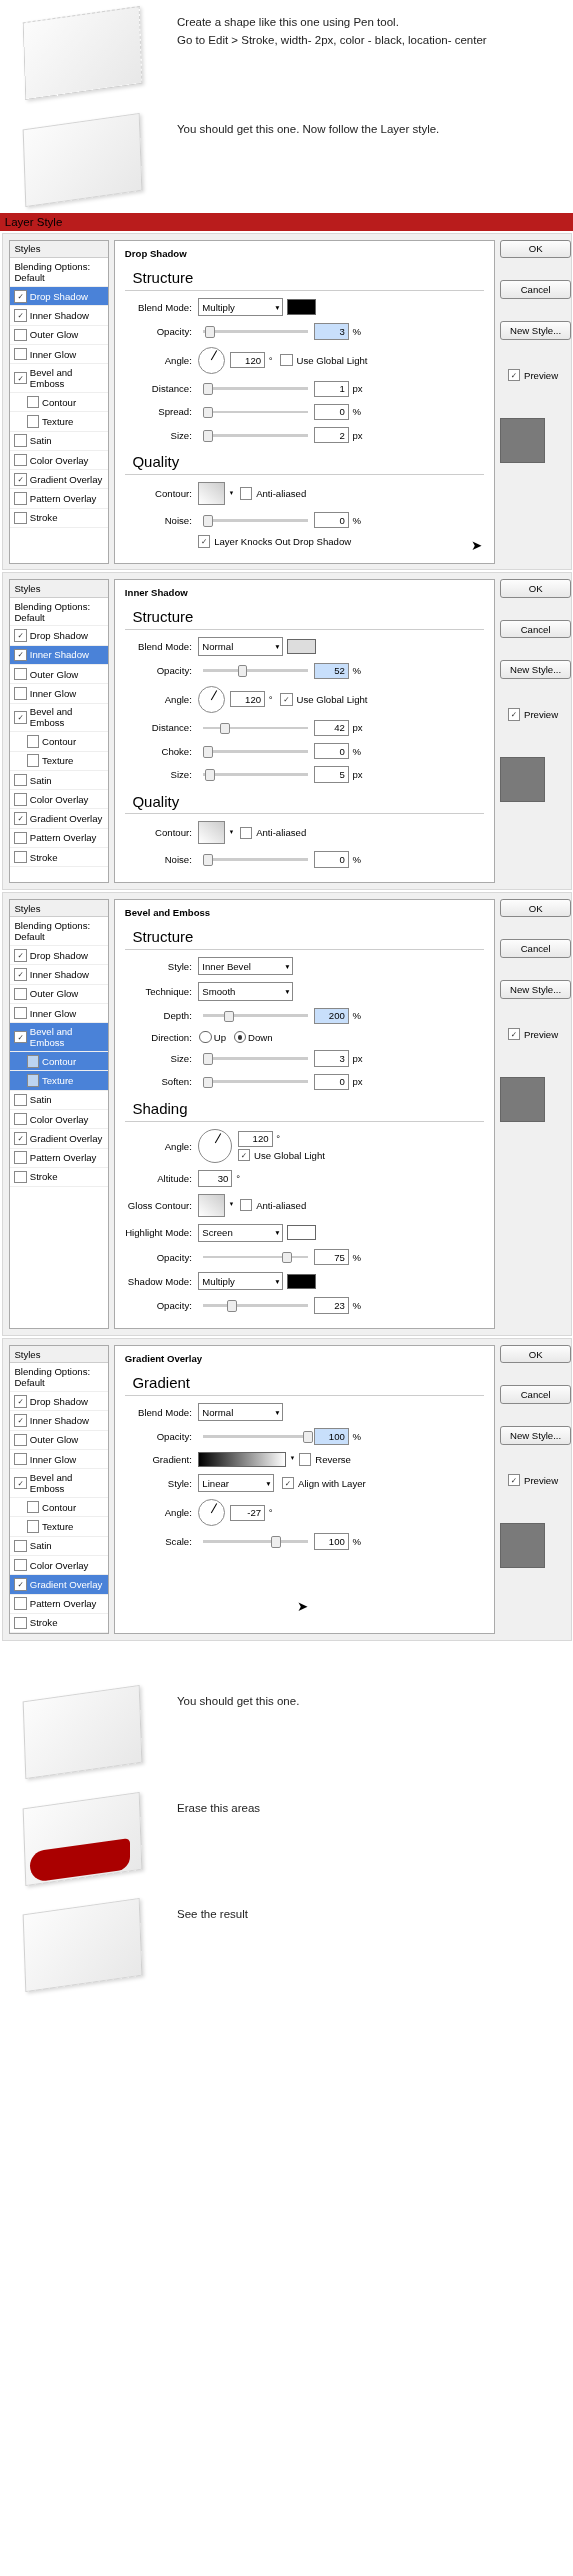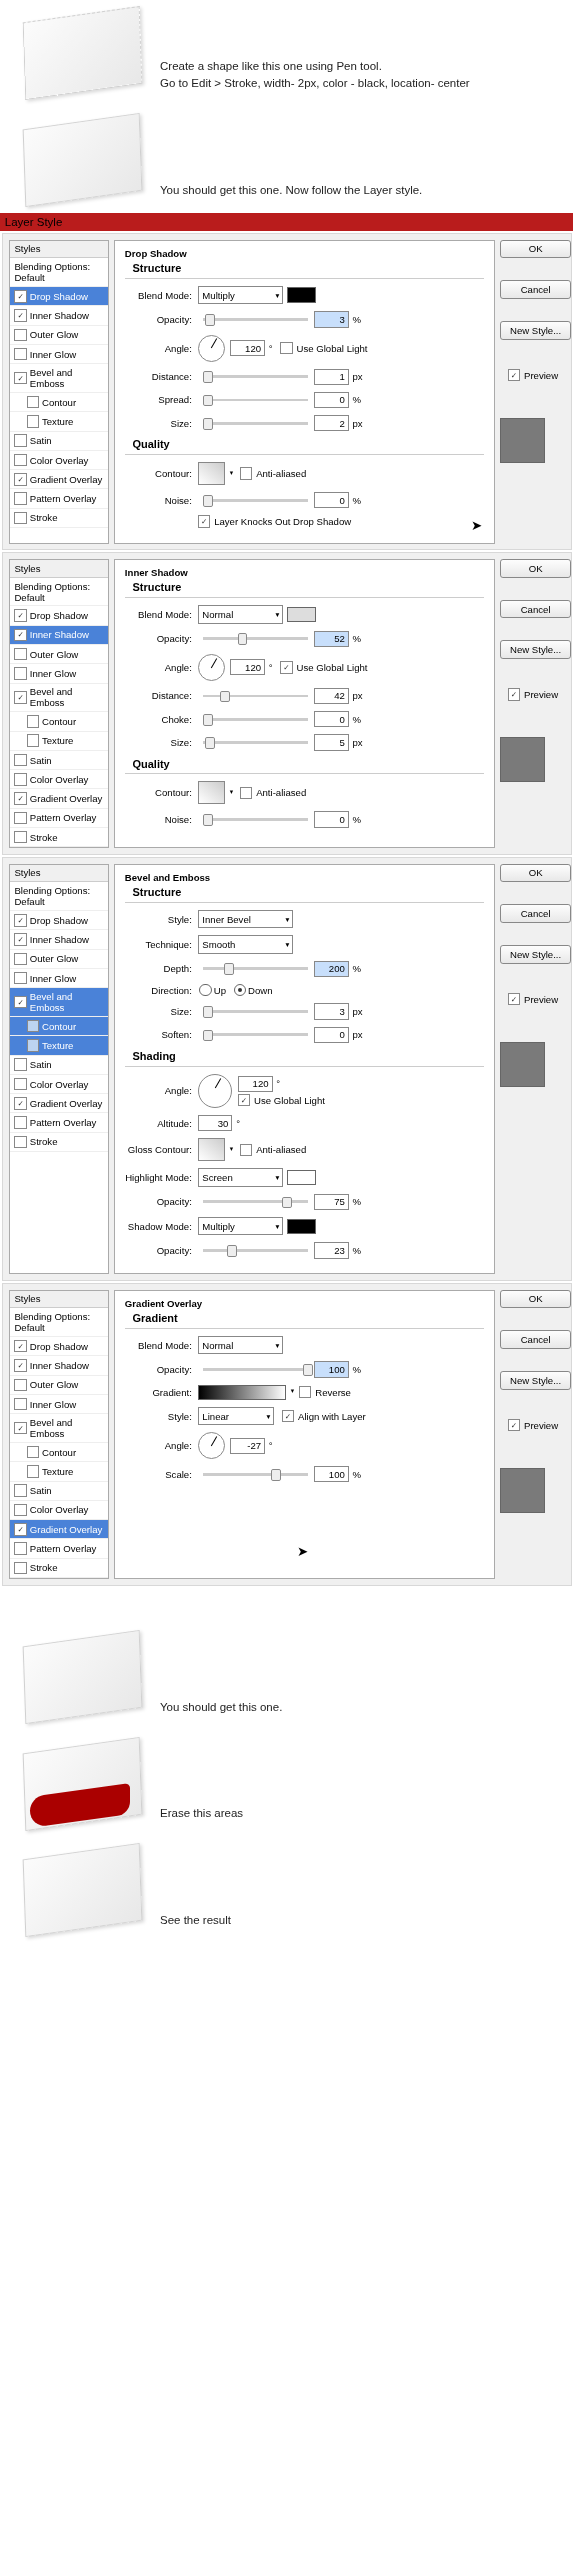--- a/index.html
+++ b/index.html
@@ -1,31 +1,31 @@
 <!DOCTYPE html>
 <html><head>
 <meta charset="utf-8">
 <style>
 body{margin:0;padding:0;background:#fff;font-family:Tahoma,Verdana,sans-serif;font-size:10.5px;color:#000;width:574px}
-.step{display:flex;align-items:flex-end;padding:14.3px 24px;gap:19px}
+.step{display:flex;align-items:flex-start;padding:14.3px 24px;gap:36px}
 .shape-img{width:115px;height:76px;background:linear-gradient(135deg,#fcfcfc,#e8e8e8);border:1px solid #d0d0d0;transform:skewY(-8deg) skewX(2deg);box-shadow:1.9px 1.9px 3.8px rgba(0,0,0,0.15)}
 .step-text{font-family:Arial,sans-serif;font-size:11.5px;color:#222;line-height:1.5}
 .ls-header{background:#b91c1c;padding:2.9px 4.8px;font-size:11.5px}
 .dialog{background:#f0f0f0;border:1px solid #d8d8d8;margin:1.9px;display:flex;padding:5.7px;gap:5.7px;font-size:9.6px}
 .styles-panel{width:98px;background:#fff;border:1px solid #aaa;padding:0}
 .styles-hdr{background:#f0f0f0;padding:2.9px 4.8px;border-bottom:1px solid #ccc;font-size:9.6px}
 .style-row{padding:2.9px 4.8px;border-bottom:1px solid #eee;display:flex;align-items:center;gap:2.9px;font-size:9.6px;cursor:pointer}
 .style-row.sel{background:#4a82d8;color:#fff}
 .style-row.sub{padding-left:17px}
 .cb{width:10.5px;height:10.5px;border:1px solid #888;background:#fff;display:inline-flex;align-items:center;justify-content:center;font-size:7.6px;flex-shrink:0}
 .cb.on::after{content:"✓";color:#333}
 .style-row.sel .cb.on::after{color:#333}
 .settings{flex:1;background:#fff;border:1px solid #aaa;padding:7.6px 9.6px}
 .group-title{font-weight:bold;font-size:9.6px;margin-bottom:1.9px}
-.group-sub{font-weight:bold;font-size:11px;margin-left:7.6px;padding-bottom:1.9px;margin-top:3px}
+.group-sub{font-weight:normal;font-size:15px;margin-left:7.6px;padding-bottom:1.9px;margin-top:10px}
 .hr{border:0;border-top:1px solid #ccc;margin:1.9px 0 5.7px 0}
 .row{display:flex;align-items:center;margin:7px 0;font-size:9.6px}
 .lbl{width:67px;text-align:right;margin-right:5.7px}
 .dd{border:1px solid #888;background:#fff;height:16.3px;display:flex;align-items:center;padding:0 3.8px;position:relative;min-width:67px}
 .dd::after{content:"▾";position:absolute;right:2.9px;font-size:7.6px}
 .swatch{width:27px;height:13.4px;border:1px solid #666;background:#000;margin-left:3.8px}
 .slider{flex:1;max-width:105px;height:2.9px;background:#ccc;margin:0 5.7px;position:relative}
 .thumb{position:absolute;width:7.6px;height:9.6px;background:#eee;border:1px solid #888;top:-3.8px;border-radius:1.9px}
 .nbox{width:27px;height:14.3px;border:1px solid #888;background:#fff;text-align:right;padding:0 2.9px;font-size:9.6px;display:flex;align-items:center;justify-content:flex-end}
 .nbox.hl{background:#c8dffb}

